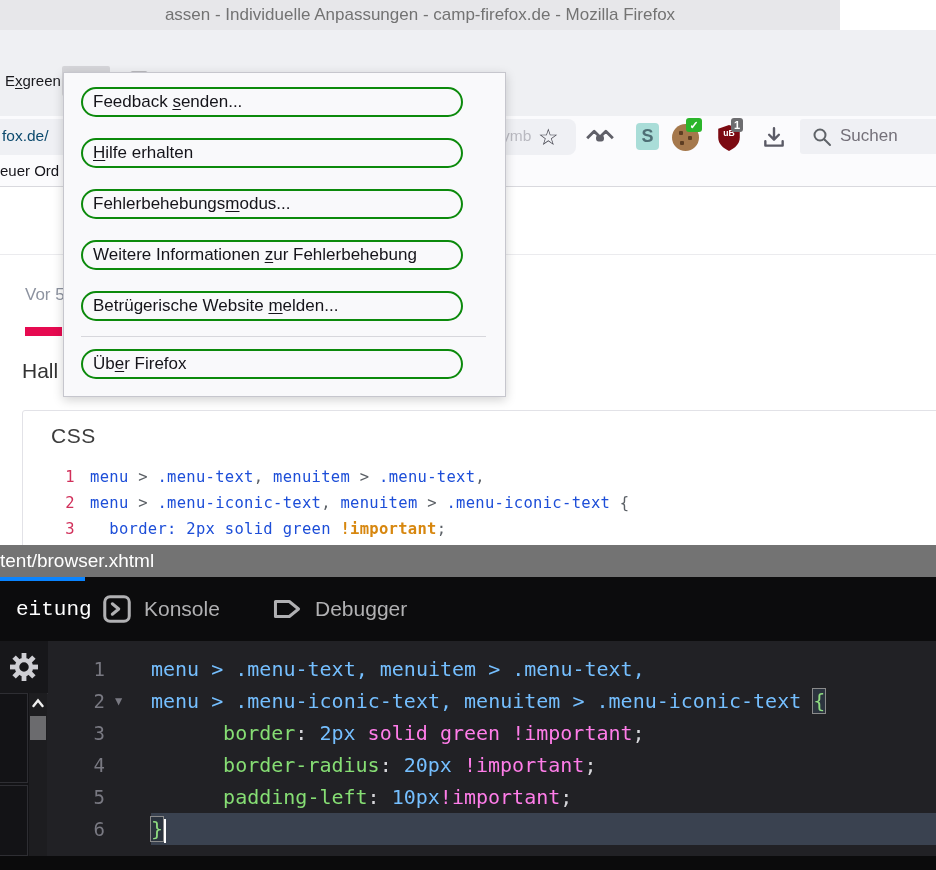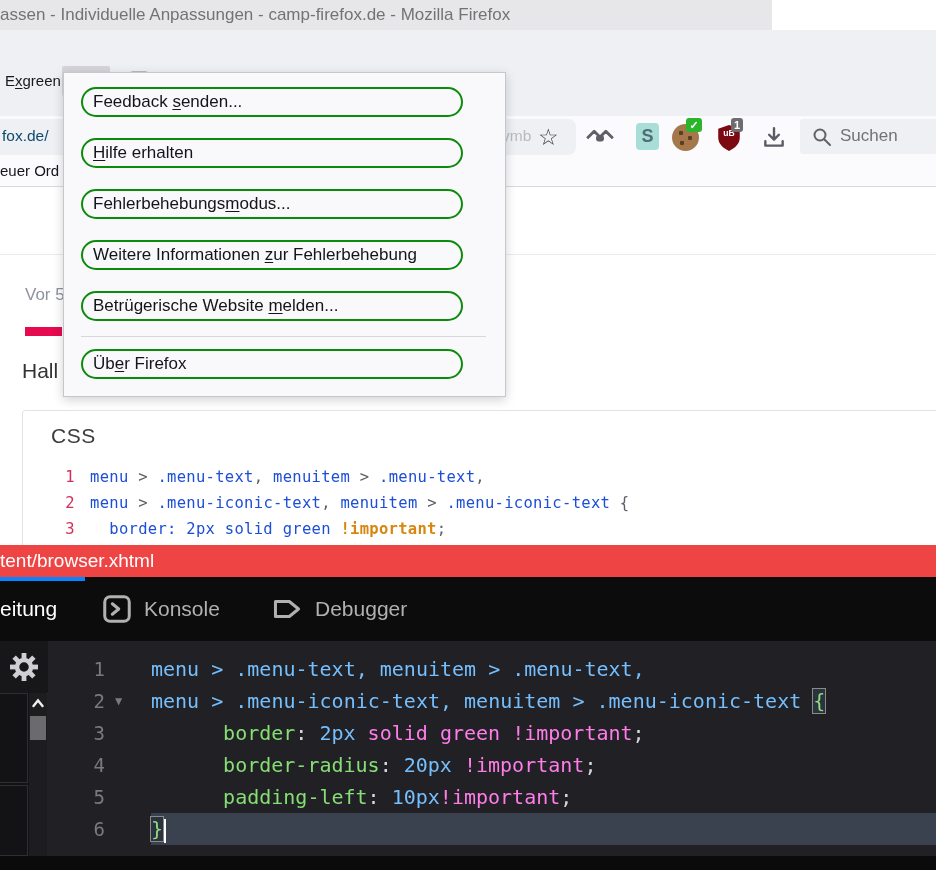--- a/index.html
+++ b/index.html
@@ -1,22 +1,22 @@
 <!DOCTYPE html>
 <html><head>
 <meta charset="utf-8">
 <style>
   html,body{margin:0;padding:0;background:#777;}
   #screen{position:relative;width:936px;height:870px;overflow:hidden;
           font-family:"Liberation Sans",sans-serif;background:#fff;}
   .abs{position:absolute;}
 
   
-  .titlebar{left:0;top:0;width:772px;height:30px;background:#e7e7ea;color:#737373;
-            font-size:17px;line-height:30px;white-space:nowrap;overflow:hidden;}
+  .titlebar{left:0;top:0;width:840px;height:30px;background:#e7e7ea;color:#737373;
+            font-size:17px;line-height:30px;white-space:nowrap;overflow:hidden;text-align:center;}
   .menubar{left:0;top:30px;width:936px;height:86px;background:#eff0f3;}
   .menubar-item{position:absolute;top:36px;height:30px;line-height:30px;font-size:15px;color:#19191d;
                 padding:0 9px;border-radius:2px;}
   .menubar-item.open{background:#d5d5d9;}
   .ak{text-decoration:underline;text-underline-offset:2px;text-decoration-thickness:1px;}
   .mb-icon{position:absolute;top:40px;width:26px;height:26px;}
 
   
   .navbar{left:0;top:116px;width:936px;height:42px;background:#fbfbfd;}
   .urlbar{position:absolute;left:-12px;top:3px;width:588px;height:36px;background:#eff0f4;border-radius:8px;}
@@ -52,21 +52,21 @@
   .help-menu{left:63px;top:72px;width:441px;height:323px;background:#f9f9fb;
              border:1px solid #c6c6cd;box-shadow:0 3px 10px rgba(0,0,0,.18);z-index:30;}
   .menu-items{position:absolute;left:17px;top:14px;width:405px;}
   .menu-item{box-sizing:border-box;width:382px;height:30px;line-height:25px;margin-bottom:21px;
              border:2px solid #0c8a0c;border-radius:20px;padding-left:10px;
              font-size:17px;color:#15141a;background:#f9f9fb;white-space:nowrap;overflow:hidden;}
   .menu-sep{width:405px;height:1px;background:#d7d7dc;margin:-6px 0 12px 0;}
 
   
   .devtools{left:0;top:545px;width:936px;height:325px;background:#0c0c0d;z-index:40;}
-  .dt-titlebar{position:absolute;left:0;top:0;width:936px;height:32px;background:#ef4444;
+  .dt-titlebar{position:absolute;left:0;top:0;width:936px;height:32px;background:#737373;
                color:#fff;font-size:19px;line-height:32px;white-space:nowrap;}
   .dt-tabbar{position:absolute;left:0;top:32px;width:936px;height:64px;background:#0c0c0d;}
   .dt-accent{position:absolute;left:0;top:0;width:85px;height:4px;}
   .dt-tab{position:absolute;top:0;height:64px;display:flex;align-items:center;gap:13px;
           color:#b1b1b3;font-size:21px;}
   .dt-tab.active{color:#ffffff;}
   .dt-content{position:absolute;left:0;top:96px;width:936px;height:215px;background:#212125;}
   .dt-gearbox{position:absolute;left:0;top:0;width:48px;height:52px;background:#17171a;
               border-bottom:1px solid #2e2e33;display:flex;align-items:center;justify-content:center;}
   .dt-sidecol{position:absolute;left:0;top:52px;width:29px;height:163px;background:#131316;}
@@ -189,21 +189,21 @@
       </div>
   </div>
 
   <div class="abs devtools">
     <div class="dt-titlebar">
       <span>tent/browser.xhtml</span>
     </div>
 
     <div class="dt-tabbar">
       <div class="dt-accent" style="background: rgb(10, 132, 255);"></div>
-      <div class="dt-tab active" style="left:0;">
+      <div class="dt-tab active" style="left:16px;font-family:Liberation Mono, monospace;">
         <span>eitung</span>
       </div>
       <div class="dt-tab" style="left:103px;">
         <svg width="28" height="28" viewBox="0 0 24 24">
           <rect x="1.5" y="1.5" width="21" height="21" rx="4.5" fill="none" stroke="#b1b1b3" stroke-width="2.6"></rect>
           <path d="M8 7.5l5.5 4.5L8 16.5" fill="none" stroke="#b1b1b3" stroke-width="2.6" stroke-linecap="round" stroke-linejoin="round"></path>
         </svg>
         <span>Konsole</span>
       </div>
       <div class="dt-tab" style="left:272px;">

